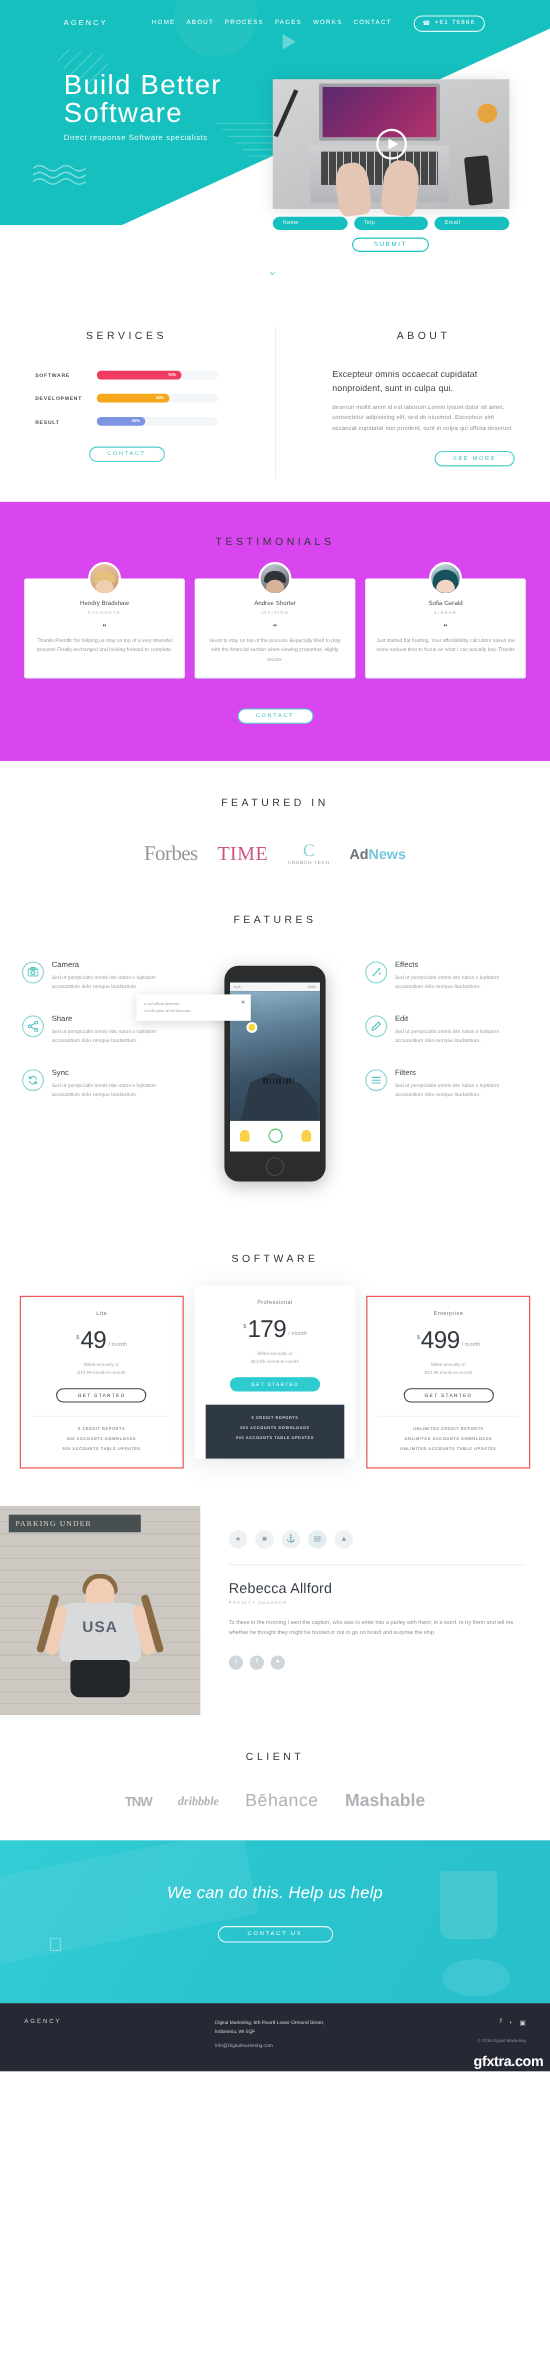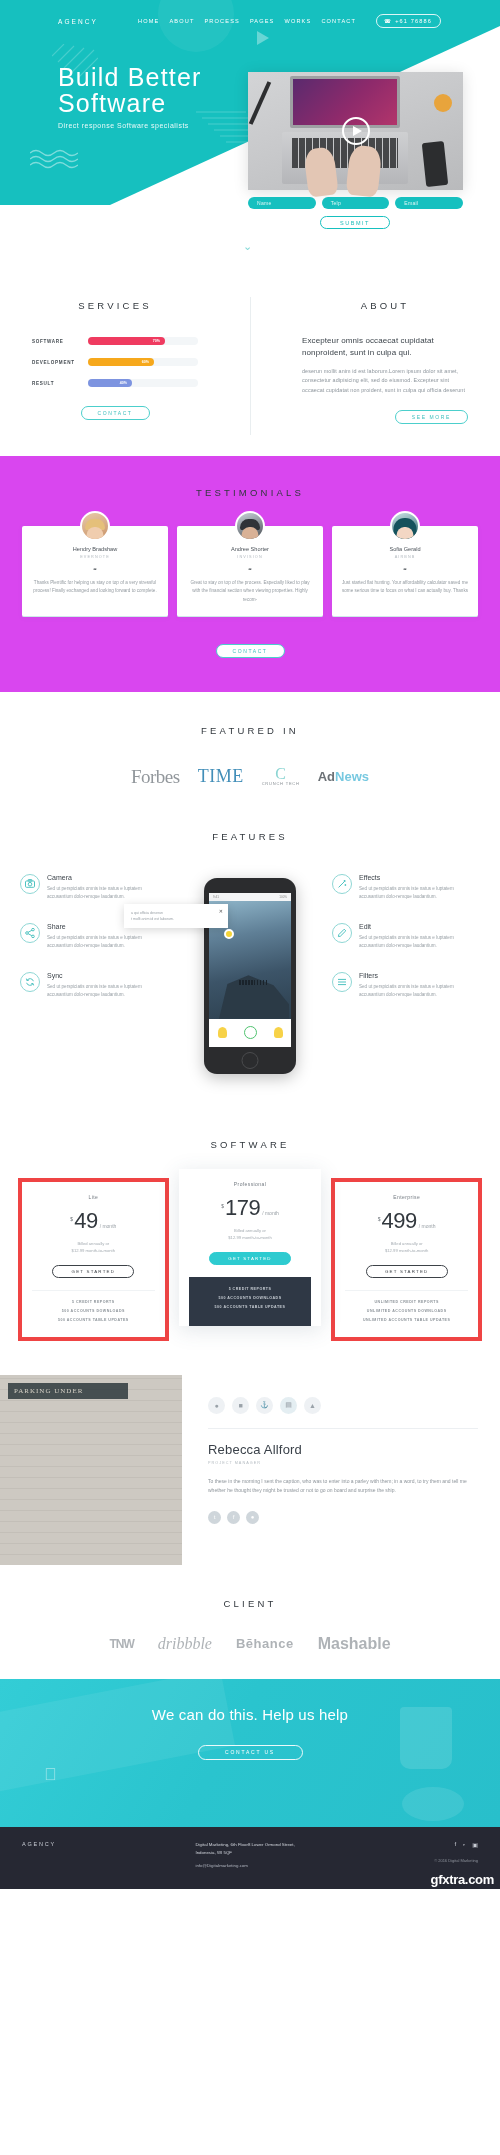--- a/index.html
+++ b/index.html
@@ -139,21 +139,21 @@
   .t-name { font-size: 5.6px; color: #4a5158; margin-top: 2px; }
   .t-role { font-size: 3.8px; color: #b2b9bf; letter-spacing: 1.1px; margin-top: 3px; }
   .t-quote { font-size: 7px; color: #3d444a; font-weight: 700; margin: 7px 0 5px; font-family: "Liberation Serif", serif; }
   .t-text { font-size: 4.6px; line-height: 8.2px; color: #949ba1; }
   .testi-btn-wrap { text-align: center; margin-top: 22px; }
 
   
   .sec-featured { background: #fff; padding: 28px 0 30px; text-align: center; }
   .logos { display: flex; align-items: center; justify-content: center; gap: 18px; margin-top: 28px; opacity: .75; }
   .logo-forbes { font-family: "Liberation Serif", serif; font-size: 19px; color: #6e757b; letter-spacing: -.5px; }
-  .logo-time { font-family: "Liberation Serif", serif; font-size: 18px; color: #0369a1; letter-spacing: .5px; }
+  .logo-time { font-family: "Liberation Serif", serif; font-size: 18px; color: #be185d; letter-spacing: .5px; }
   .logo-crunch { display: flex; flex-direction: column; align-items: center; color: #5d666d; }
   .logo-crunch .c { font-family: "Liberation Serif", serif; font-size: 16px; color: #63c6c3; line-height: 14px; }
   .logo-crunch .t { font-size: 4px; letter-spacing: .8px; }
   .logo-adnews { font-size: 13px; color: #3a4147; font-weight: 700; }
   .logo-adnews i { color: #49b6d6; font-style: normal; }
 
   
   .sec-features { background: #fff; padding: 8px 0 26px; text-align: center; position: relative; }
   .feat-wrap { display: flex; margin-top: 30px; padding: 0 20px; align-items: flex-start; }
   .feat-col { width: 148px; }
@@ -184,21 +184,21 @@
     position: absolute; left: -44px; top: 30px; width: 104px; background: #fff;
     box-shadow: 0 2px 10px rgba(0,0,0,.16); padding: 6px 7px; text-align: left; z-index: 4;
   }
   .tooltip div { font-size: 3.6px; color: #9aa1a7; line-height: 6px; }
   .tt-dot { position: absolute; left: 56px; top: 55px; width: 10px; height: 10px; border-radius: 50%; background: #f5d438; border: 2px solid #fff; z-index: 5; }
   .tt-close { position: absolute; right: 5px; top: 4px; font-size: 5px; color: #555; }
 
   
   .sec-pricing { background: #fff; padding: 24px 0 34px; text-align: center; }
   .price-row { display: flex; justify-content: center; align-items: flex-start; gap: 10px; margin-top: 26px; padding: 0 18px; }
-  .price-card { flex: 1; background: #fff; border: 4px solid #ef4444; padding: 12px 10px 0; position: relative; }
+  .price-card { flex: 1; background: #fff; border: 1px solid #ef4444; padding: 12px 10px 0; position: relative; }
   .price-card.pro { box-shadow: 0 4px 20px rgba(60,90,110,.15); margin-top: -9px; border: none; z-index: 3; }
   .p-name { font-size: 5px; color: #747b82; letter-spacing: .4px; }
   .p-amount { margin: 11px 0 9px; color: #32383e; display: flex; align-items: flex-start; justify-content: center; }
   .p-cur { font-size: 5px; margin-top: 5px; margin-right: 1px; color: #6d747a; }
   .p-num { font-size: 22px; font-weight: 300; line-height: 20px; letter-spacing: -.5px; }
   .p-per { font-size: 5px; color: #9aa1a7; margin-top: 12px; margin-left: 2px; }
   .p-note { font-size: 4.2px; color: #a6adb3; line-height: 7px; }
   .p-btn { margin: 11px auto 12px; width: 82px; height: 13px; border: 1px solid #3d4248; border-radius: 7px; font-size: 4.4px; letter-spacing: 1.2px; color: #3d4248; display: flex; align-items: center; justify-content: center; }
   .p-btn.teal { background: #2ecbd0; border-color: #2ecbd0; color: #fff; }
   .p-feats { border-top: 1px solid #f0f3f5; padding: 9px 0 10px; }
@@ -233,31 +233,31 @@
   .prof-role { font-size: 3.8px; color: #b4bbc1; letter-spacing: 1px; margin-top: 4px; }
   .prof-text { font-size: 5px; line-height: 9px; color: #8e959b; margin-top: 12px; }
   .prof-social { display: flex; gap: 6px; margin-top: 16px; }
   .soc { width: 13px; height: 13px; border-radius: 50%; background: #cfd6db; color: #fff; font-size: 6px; display: flex; align-items: center; justify-content: center; }
 
   
   .sec-client { background: #fff; padding: 28px 0 26px; text-align: center; }
   .client-row { display: flex; align-items: center; justify-content: center; gap: 24px; margin-top: 24px; opacity: .55; }
   .cl { color: #6d757c; }
   .cl-tnw { font-size: 12px; font-weight: 700; letter-spacing: -1px; }
-  .cl-dribbble { font-family: "Liberation Serif", serif; font-style: italic; font-size: 16px; }
-  .cl-behance { font-size: 13px; letter-spacing: .5px; font-weight: bold; }
+  .cl-dribbble { font-family: "Liberation Serif", serif; font-style: italic; font-size: 11px; font-weight: bold; }
+  .cl-behance { font-size: 16px; letter-spacing: .5px; }
   .cl-mashable { font-size: 16px; font-weight: 700; }
 
   
   .sec-cta { position: relative; height: 148px; background: linear-gradient(120deg,#33cdd6 0%,#2ac4ce 45%,#28bfcb 100%); overflow: hidden; text-align: center; }
   .cta-bg-cup { position: absolute; right: 48px; top: 28px; width: 52px; height: 62px; background: rgba(255,255,255,.13); border-radius: 4px 4px 10px 10px; }
   .cta-bg-cup2 { position: absolute; right: 36px; bottom: 6px; width: 62px; height: 34px; background: rgba(255,255,255,.1); border-radius: 50%; }
   .cta-bg-screen { position: absolute; left: -30px; top: 14px; width: 260px; height: 78px; background: rgba(255,255,255,.07); transform: rotate(-11deg); }
   .cta-apple { position: absolute; left: 44px; top: 86px; font-size: 17px; color: rgba(255,255,255,.5); }
-  .cta-title { padding-top: 26px; font-size: 15px; line-height: 20px; color: #fff; font-weight: 300; letter-spacing: .2px; position: relative; }
+  .cta-title { padding-top: 38px; font-size: 15px; line-height: 20px; color: #fff; font-weight: 300; letter-spacing: .2px; position: relative; font-style: italic; }
   .cta-btn { margin: 20px auto 0; width: 105px; height: 15px; border: 1px solid rgba(255,255,255,.9); border-radius: 8px; color: #fff; font-size: 5px; letter-spacing: 1.8px; display: flex; align-items: center; justify-content: center; position: relative; }
 
   
   .footer { height: 62px; background: #262833; color: #aeb3bd; padding: 14px 22px 0; display: flex; justify-content: space-between; }
   .f-brand { font-size: 5.5px; letter-spacing: 1.8px; color: #c8ccd4; }
   .f-mid { font-size: 4.4px; line-height: 8px; }
   .f-mid .strong { color: #d2d6dd; }
   .f-right { text-align: right; }
   .f-soc { display: flex; gap: 7px; justify-content: flex-end; color: #c8ccd4; font-size: 6px; margin-bottom: 9px; }
   .f-copy { font-size: 4px; color: #8d929b; }
@@ -612,20 +612,31 @@
           <div>UNLIMITED ACCOUNTS TABLE UPDATES</div>
         </div>
       </div>
     </div>
   </section>
 
   <section class="sec-profile">
     <div class="prof-photo">
       <div class="ph-wall"></div>
       <div class="ph-sign">PARKING UNDER</div>
+      <div class="girl-body">
+        <div class="girl-hair"></div>
+        <div class="girl-head"></div>
+        <div class="braid-l"></div>
+        <div class="braid-r"></div>
+        <div class="girl-shirt"></div>
+        <div class="arm-l"></div>
+        <div class="arm-r"></div>
+        <div class="girl-usa">USA</div>
+        <div class="girl-shorts"></div>
+      </div>
     </div>
     <div class="prof-info">
       <div class="prof-icons">
         <div class="prof-ic">●</div>
         <div class="prof-ic">■</div>
         <div class="prof-ic">⚓</div>
         <div class="prof-ic active">▤</div>
         <div class="prof-ic">▲</div>
       </div>
       <div class="prof-rule"></div>

